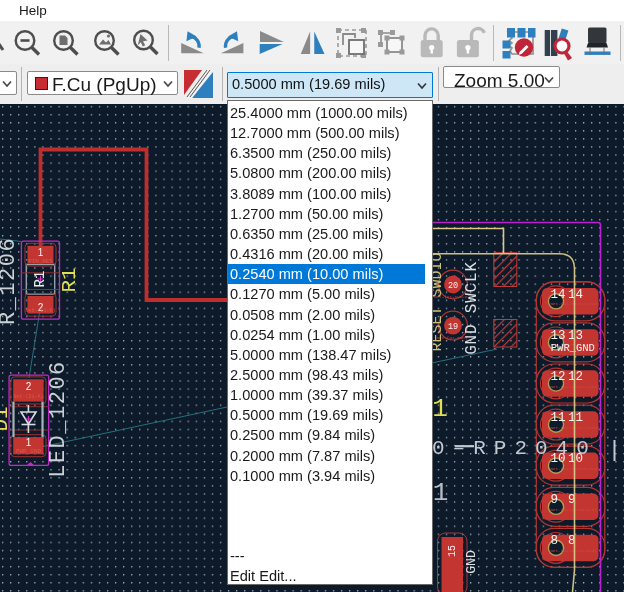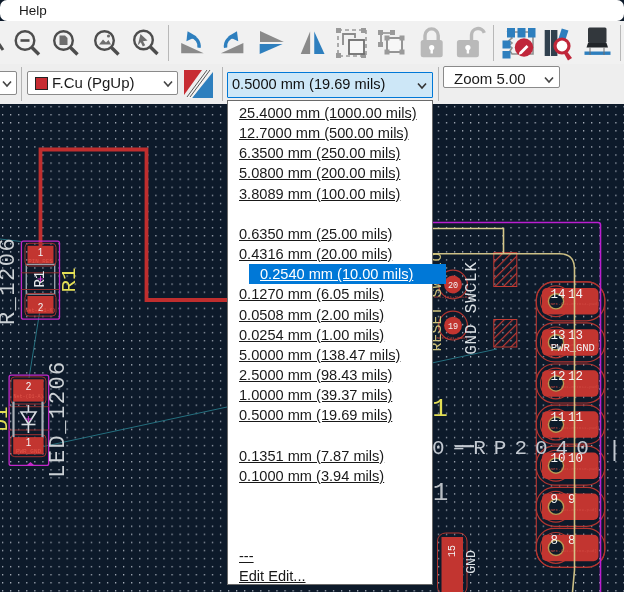--- a/index.html
+++ b/index.html
@@ -1,34 +1,34 @@
 <!DOCTYPE html>
 <html><head>
 <meta charset="utf-8">
 <style>
   html,body{margin:0;padding:0;}
   body{width:624px;height:592px;position:relative;overflow:hidden;
        font-family:"Liberation Sans",sans-serif;background:#0d1a2a;}
   .abs{position:absolute;}
-  #menubar{left:0;top:0;width:624px;height:21px;background:#ffffff;z-index:2;border-radius:7px;}
+  #menubar{left:0;top:0;width:624px;height:21px;background:#ffffff;z-index:2;}
   #menubar .mi{position:absolute;left:19px;top:3px;font-size:13.5px;color:#1a1a1a;}
   #toolbar1{left:0;top:21px;width:624px;height:43px;background:#f1f1f1;z-index:2;}
   #toolbar2{left:0;top:64px;width:624px;height:40px;background:#eeeeee;z-index:2;}
   #canvas{left:0;top:0;width:624px;height:592px;z-index:1;}
   .sep1{position:absolute;top:4px;width:1px;height:36px;background:#b8b8b8;}
   .sep2{position:absolute;top:3px;width:1px;height:34px;background:#b4b4b4;}
   .combo{position:absolute;background:#fff;border:1px solid #8a8a8a;border-radius:2px;
-         font-size:15px;color:#1a1a1a;}
+         font-size:19px;color:#1a1a1a;}
   
   #ddpanel{left:227px;top:100px;width:206px;height:485px;background:#ffffff;
            border:1px solid #6a6a6a;z-index:3;box-sizing:border-box;}
   .dditem{position:absolute;left:0;width:197px;height:20.2px;font-size:14.6px;
-          color:#191919;line-height:20.2px;padding-left:11px;box-sizing:border-box;
-          white-space:nowrap;overflow:hidden;text-decoration:underline;}
-  .ddsel{background:#0078d7;color:#ffffff;margin-left:21px;}
+          color:#191919;line-height:20.2px;padding-left:2px;box-sizing:border-box;
+          white-space:nowrap;overflow:hidden;}
+  .ddsel{background:#0078d7;color:#ffffff;}
 </style>
 </head>
 <body>
 
 <svg id="canvas" class="abs" width="624" height="592" viewBox="0 0 624 592">
   <defs>
     <pattern id="grid" x="2" y="1" width="8.07" height="8.07" patternUnits="userSpaceOnUse">
       <rect x="0" y="0" width="1.2" height="1.4" fill="#a6aeba"></rect>
     </pattern>
     <pattern id="hatch" width="6" height="6" patternUnits="userSpaceOnUse" patternTransform="rotate(45)">
@@ -347,27 +347,29 @@
     </svg>
   </div>
 </div>
 
 <div id="ddpanel" class="abs">
     <div class="dditem" style="top:2px">25.4000 mm (1000.00 mils)</div>
     <div class="dditem" style="top:22.15px">12.7000 mm (500.00 mils)</div>
     <div class="dditem" style="top:42.3px">6.3500 mm (250.00 mils)</div>
     <div class="dditem" style="top:62.449999999999996px">5.0800 mm (200.00 mils)</div>
     <div class="dditem" style="top:82.6px">3.8089 mm (100.00 mils)</div>
+    <div class="dditem" style="top:102.75px">1.2700 mm (50.00 mils)</div>
     <div class="dditem" style="top:122.89999999999999px">0.6350 mm (25.00 mils)</div>
     <div class="dditem" style="top:143.04999999999998px">0.4316 mm (20.00 mils)</div>
     <div class="dditem ddsel" style="top:163.2px">0.2540 mm (10.00 mils)</div>
-    <div class="dditem" style="top:183.35px">0.1270 mm (6.05 mils)</div>
+    <div class="dditem" style="top:183.35px">0.1270 mm (5.00 mils)</div>
     <div class="dditem" style="top:203.5px">0.0508 mm (2.00 mils)</div>
     <div class="dditem" style="top:223.64999999999998px">0.0254 mm (1.00 mils)</div>
     <div class="dditem" style="top:243.79999999999998px">5.0000 mm (138.47 mils)</div>
     <div class="dditem" style="top:263.95px">2.5000 mm (98.43 mils)</div>
     <div class="dditem" style="top:284.09999999999997px">1.0000 mm (39.37 mils)</div>
     <div class="dditem" style="top:304.25px">0.5000 mm (19.69 mils)</div>
-    <div class="dditem" style="top:344.54999999999995px">0.1351 mm (7.87 mils)</div>
+    <div class="dditem" style="top:324.4px">0.2500 mm (9.84 mils)</div>
+    <div class="dditem" style="top:344.54999999999995px">0.2000 mm (7.87 mils)</div>
     <div class="dditem" style="top:364.7px">0.1000 mm (3.94 mils)</div>
     <div class="dditem" style="top:445.29999999999995px">---</div>
     <div class="dditem" style="top:465.45px">Edit Edit...</div>
   </div>
 
 </body></html>

